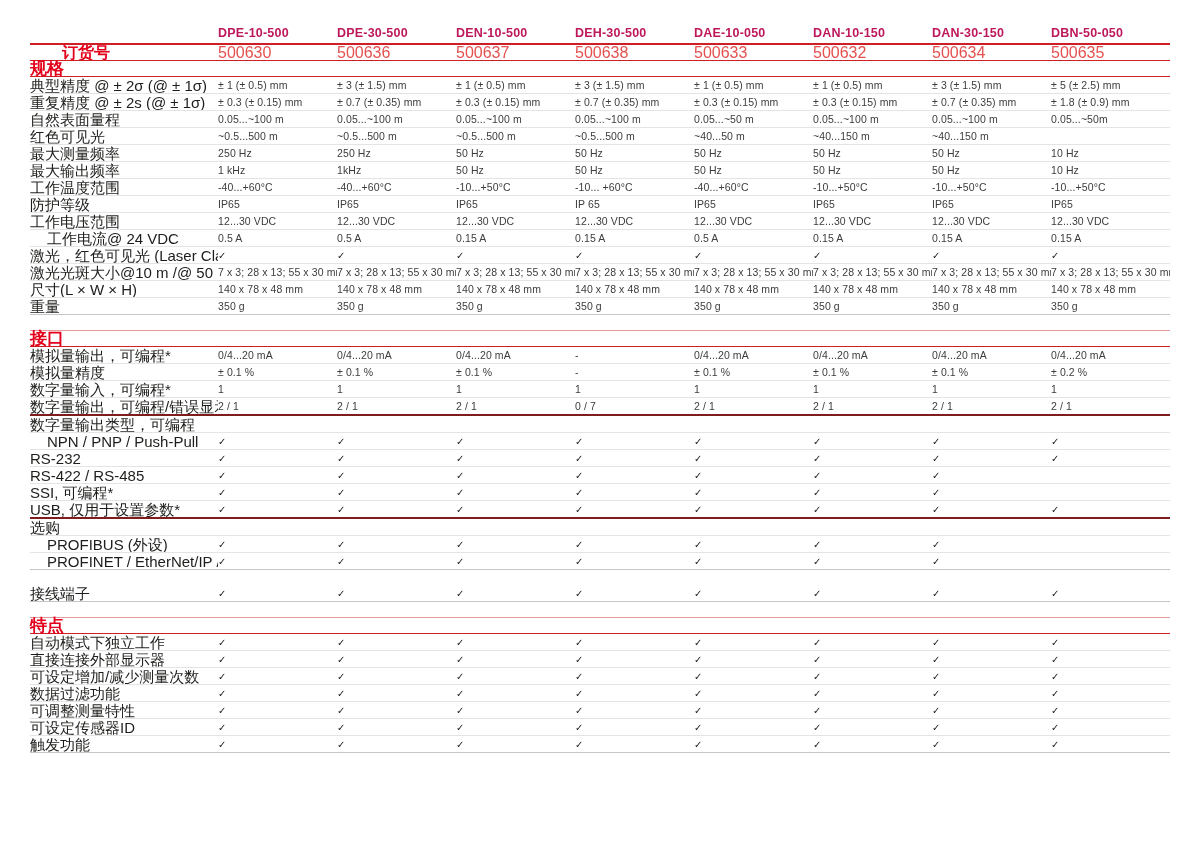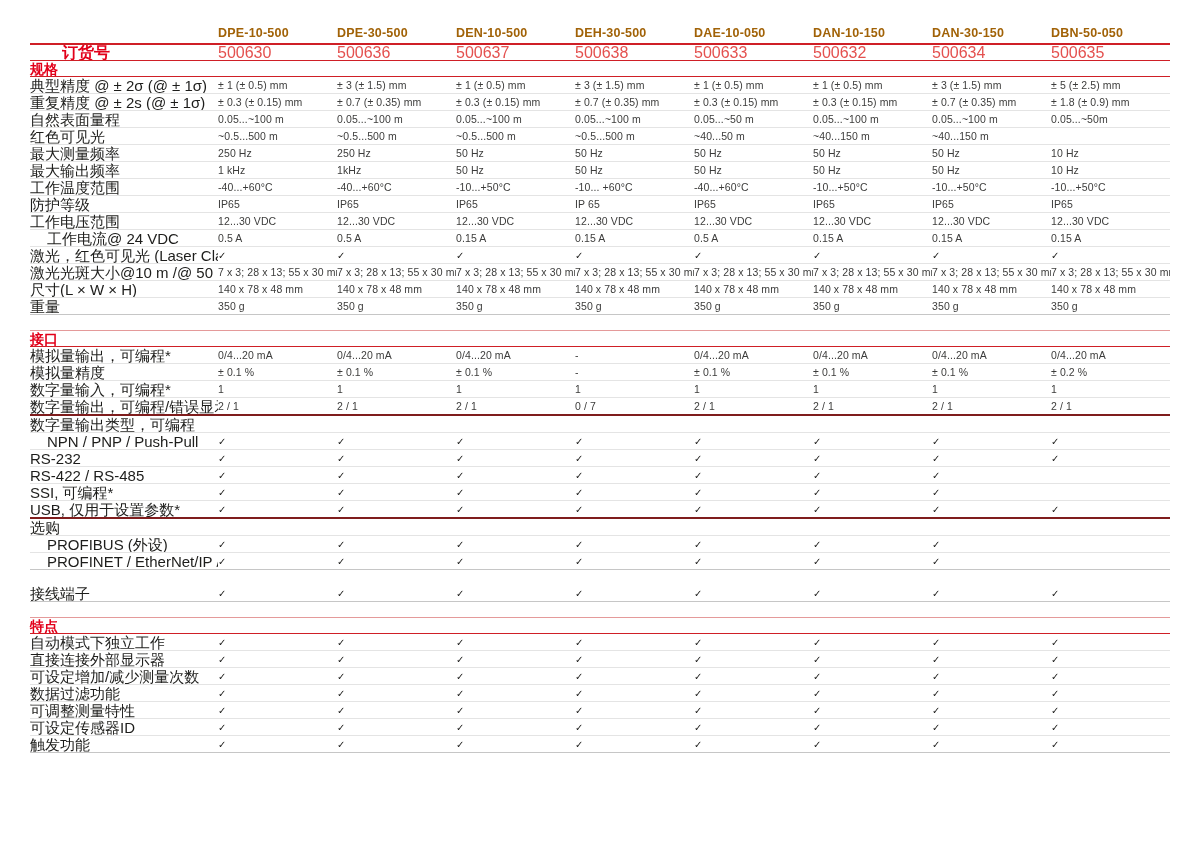--- a/index.html
+++ b/index.html
@@ -9,33 +9,33 @@
     -webkit-font-smoothing:antialiased;
   }
   .page{width:1201px;height:849px;background:#fff;box-sizing:border-box;padding:26px 31px 0 30px;}
   .table{width:1140px;}
 
   
   .grid{display:grid;grid-template-columns:188px repeat(8,1fr);align-items:end;}
 
   
   .header-row{border-bottom:2px solid #cf1f26;padding-bottom:2px;}
-  .model{font-size:12.5px;font-weight:bold;color:#a16207;letter-spacing:.2px;line-height:15px;}
+  .model{font-size:12.5px;font-weight:bold;color:#be185d;letter-spacing:.2px;line-height:15px;}
 
   
   .order-row{border-bottom:1px solid #cf1f26;height:15px;align-items:center;}
   .order-label{font-size:16px;font-weight:bold;color:#e2001a;line-height:15px;margin-left:32px;}
   .order{font-size:16px;color:#e4514f;line-height:15px;}
 
   
   section{display:block;}
   section + section{margin-top:15px;}
   section + section .sec-title-row{border-top:1px solid #e49a9a;}
   .sec-title-row{height:15px;border-bottom:1px solid #cf1f26;display:flex;align-items:center;}
-  .sec-title{font-size:14px;font-weight:bold;color:#e2001a;line-height:14px;}
+  .sec-title{font-size:17px;font-weight:bold;color:#e2001a;line-height:14px;}
 
   
   .row{height:16px;border-bottom:1px solid #e4e4e4;align-items:center;}
   .row.group-end{border-bottom:2px solid #7f1d1d;}
   .row.section-end{border-bottom:1px solid #c6c6c6;}
   .cell{overflow:hidden;white-space:nowrap;}
   .label{font-size:15px;color:#1d1d1b;line-height:15px;}
   .label.indent{padding-left:17px;}
   .value{font-size:10.5px;color:#3c3c3b;line-height:15px;letter-spacing:.1px;}
   .value.check{font-size:10px;color:#1d1d1b;}

